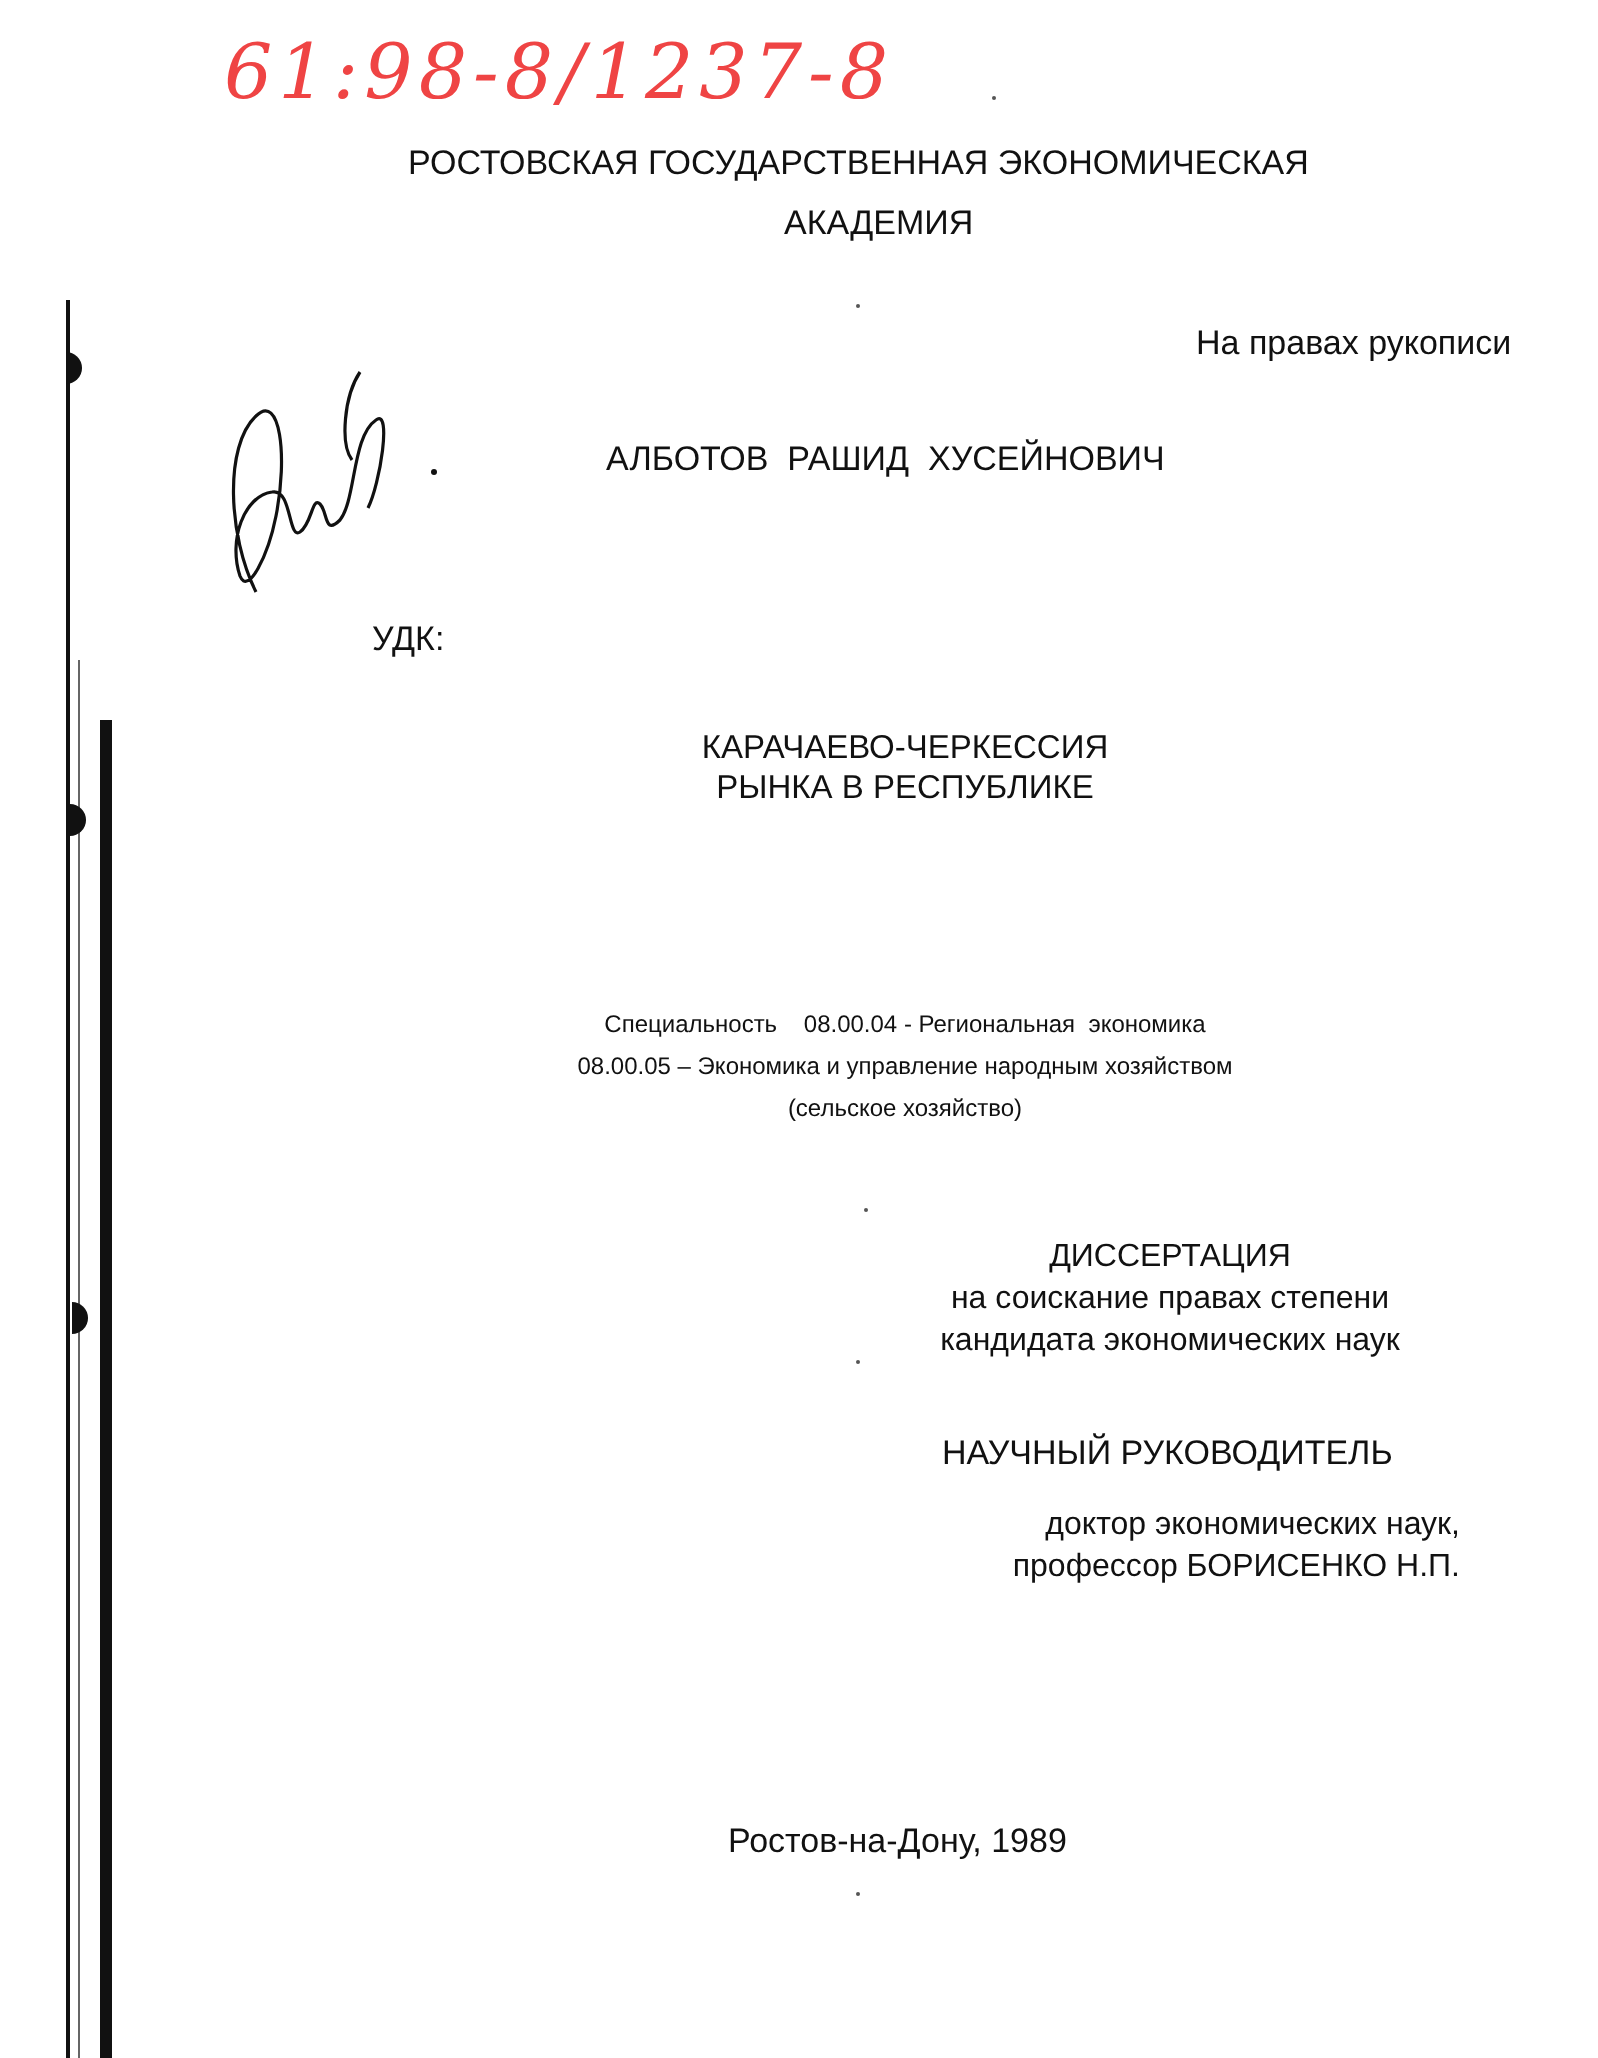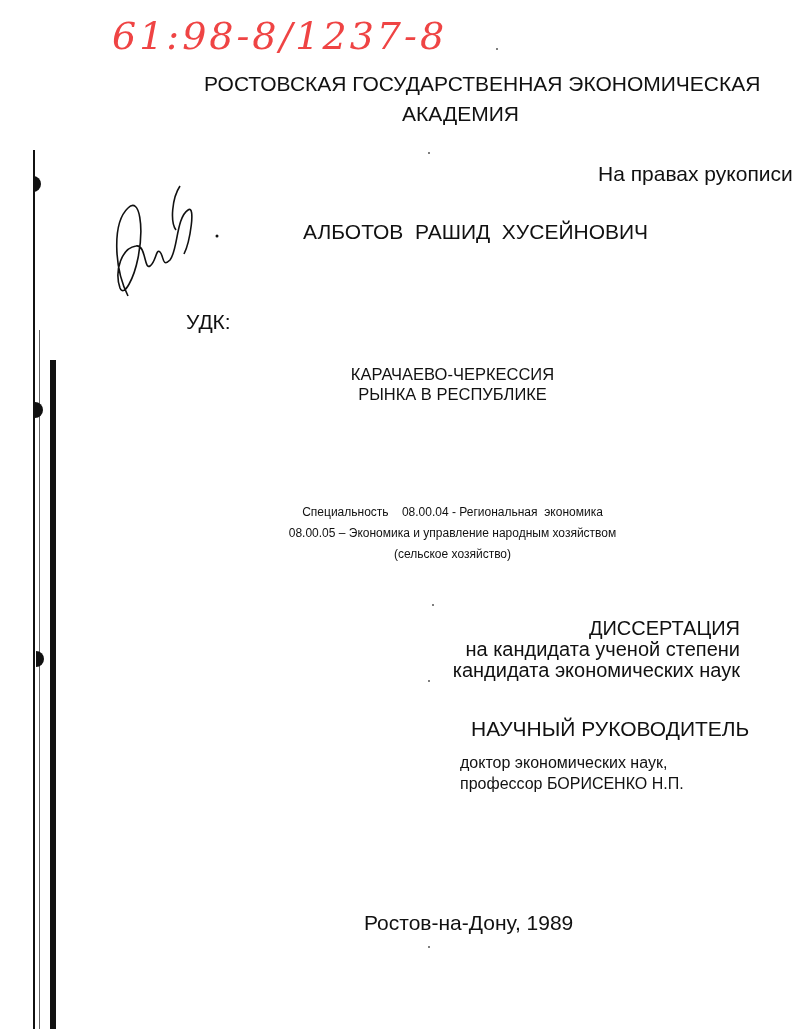--- a/index.html
+++ b/index.html
@@ -5,44 +5,44 @@
     html, body { margin: 0; padding: 0; }
     body {
       width: 799px; height: 1029px; background: #ffffff; position: relative; overflow: hidden;
       font-family: "Liberation Sans", sans-serif; color: #111111;
     }
     .abs { position: absolute; }
     .handwritten {
       font-family: "DejaVu Serif", serif; font-style: italic; font-size: 38px; letter-spacing: 3px;
       color: #ef4444; left: 112px; top: 14px; white-space: nowrap;
     }
-    .line { font-size: 21px; white-space: nowrap; }
+    .line { font-size: 17px; white-space: nowrap; }
     .title-block { left: 180px; width: 545px; top: 364px; font-size: 16.5px; line-height: 20px; text-align: center; }
     .spec-block { left: 180px; width: 545px; top: 502px; font-size: 12px; line-height: 21px; text-align: center; }
-    .diss-block { left: 430px; width: 310px; top: 618px; font-size: 20px; line-height: 21px; text-align: right; }
-    .sup-block { left: 460px; width: 270px; top: 752px; font-size: 16px; line-height: 21px; text-align: left; }
+    .diss-block { left: 430px; width: 310px; top: 618px; font-size: 16px; line-height: 21px; text-align: center; }
+    .sup-block { left: 460px; width: 270px; top: 752px; font-size: 16px; line-height: 21px; text-align: right; }
     .edge-line { position:absolute; width: 2px; background:#111; }
     .edge-thick { position:absolute; background:#111; }
     .notch { position:absolute; width: 8px; height: 16px; background:#111; border-radius: 0 8px 8px 0; }
     .dot { position:absolute; width: 2px; height: 2px; background:#555; border-radius: 1px; }
   </style>
 </head>
 <body>
 
 <div class="edge-line" style="left:33px; top:150px; height:879px;"></div>
 <div class="edge-line" style="left:39px; top:330px; height:699px; background:#666; width:1px;"></div>
 <div class="edge-thick" style="left:50px; top:360px; width:6px; height:669px;"></div>
 <div class="notch" style="left:33px; top:176px;"></div>
 <div class="notch" style="left:35px; top:402px;"></div>
 <div class="notch" style="left:36px; top:651px;"></div>
 
 <div class="abs handwritten">61:98-8/1237-8</div>
 
 <div class="abs line" style="left:204px; top:72px;">РОСТОВСКАЯ ГОСУДАРСТВЕННАЯ ЭКОНОМИЧЕСКАЯ</div>
-<div class="abs line" style="left:402px; top:102px;">АКАДЕМИЯ</div>
+<div class="abs line" style="left:392px; top:102px;">АКАДЕМИЯ</div>
 
 <div class="abs line" style="left:598px; top:162px;">На правах рукописи</div>
 
 <svg class="abs" style="left:100px; top:178px;" width="125" height="130" viewBox="0 0 125 130">
   <path d="M28 118 C 14 90, 12 45, 28 30 C 40 18, 44 50, 38 80 C 34 100, 24 120, 20 110 C 14 92, 22 70, 36 68 C 46 66, 44 92, 50 88 C 56 84, 56 70, 60 74 C 64 78, 62 90, 70 82 C 78 72, 76 40, 88 32 C 96 26, 90 64, 84 76 M 80 8 C 72 20, 70 44, 76 52" fill="none" stroke="#111" stroke-width="1.6"></path>
   <circle cx="117" cy="58" r="1.5" fill="#111"></circle>
 </svg>
 
 <div class="abs line" style="left:303px; top:220px; white-space:pre;">АЛБОТОВ  РАШИД  ХУСЕЙНОВИЧ</div>
 
@@ -54,21 +54,21 @@
 </div>
 
 <div class="abs spec-block">
   <div style="white-space:pre;">Специальность    08.00.04 - Региональная  экономика</div>
   <div>08.00.05 – Экономика и управление народным хозяйством</div>
   <div>(сельское хозяйство)</div>
 </div>
 
 <div class="abs diss-block">
   <div>ДИССЕРТАЦИЯ</div>
-  <div>на кандидата ученой степени</div>
+  <div>на соискание правах степени</div>
   <div>кандидата экономических наук</div>
 </div>
 
 <div class="abs line" style="left:471px; top:717px;">НАУЧНЫЙ РУКОВОДИТЕЛЬ</div>
 <div class="abs sup-block">
   <div>доктор экономических наук,</div>
   <div>профессор БОРИСЕНКО Н.П.</div>
 </div>
 
 <div class="abs line" style="left:364px; top:911px;">Ростов-на-Дону, 1989</div>

